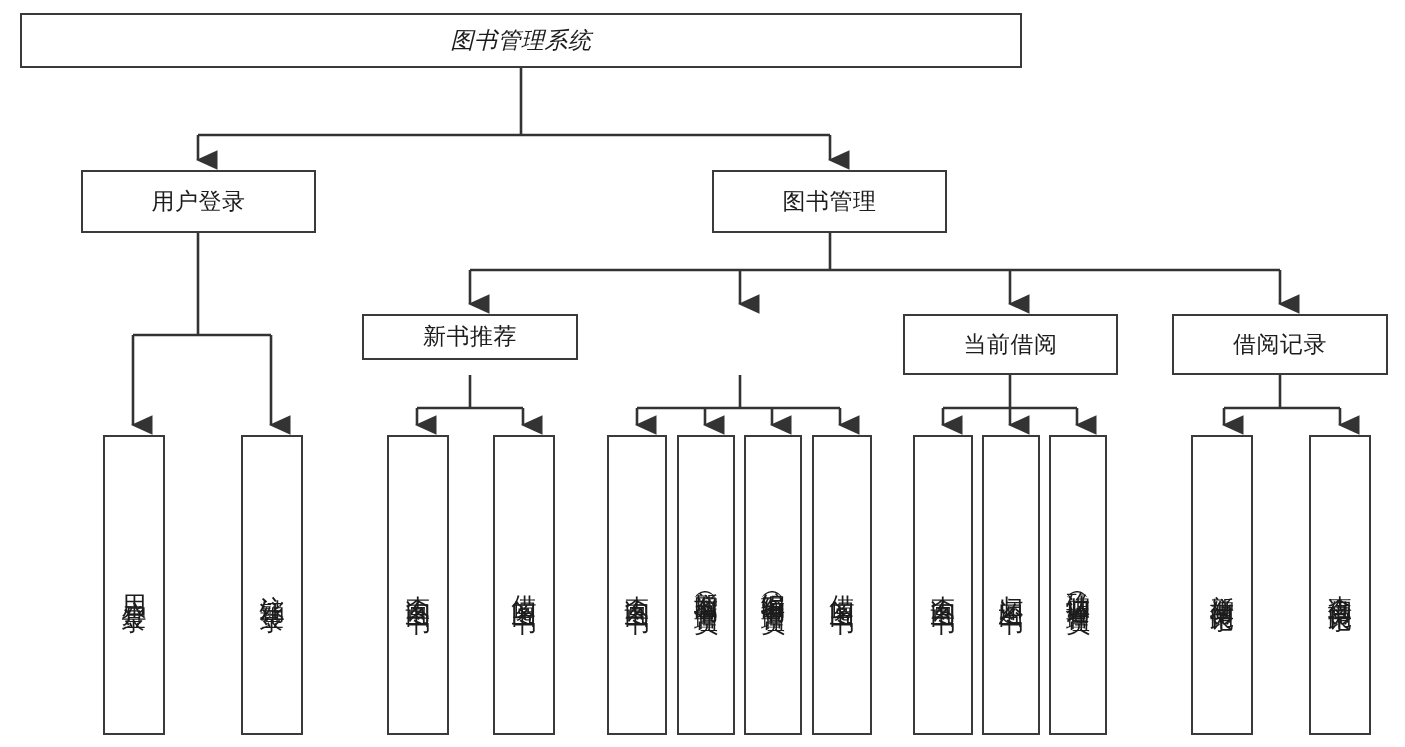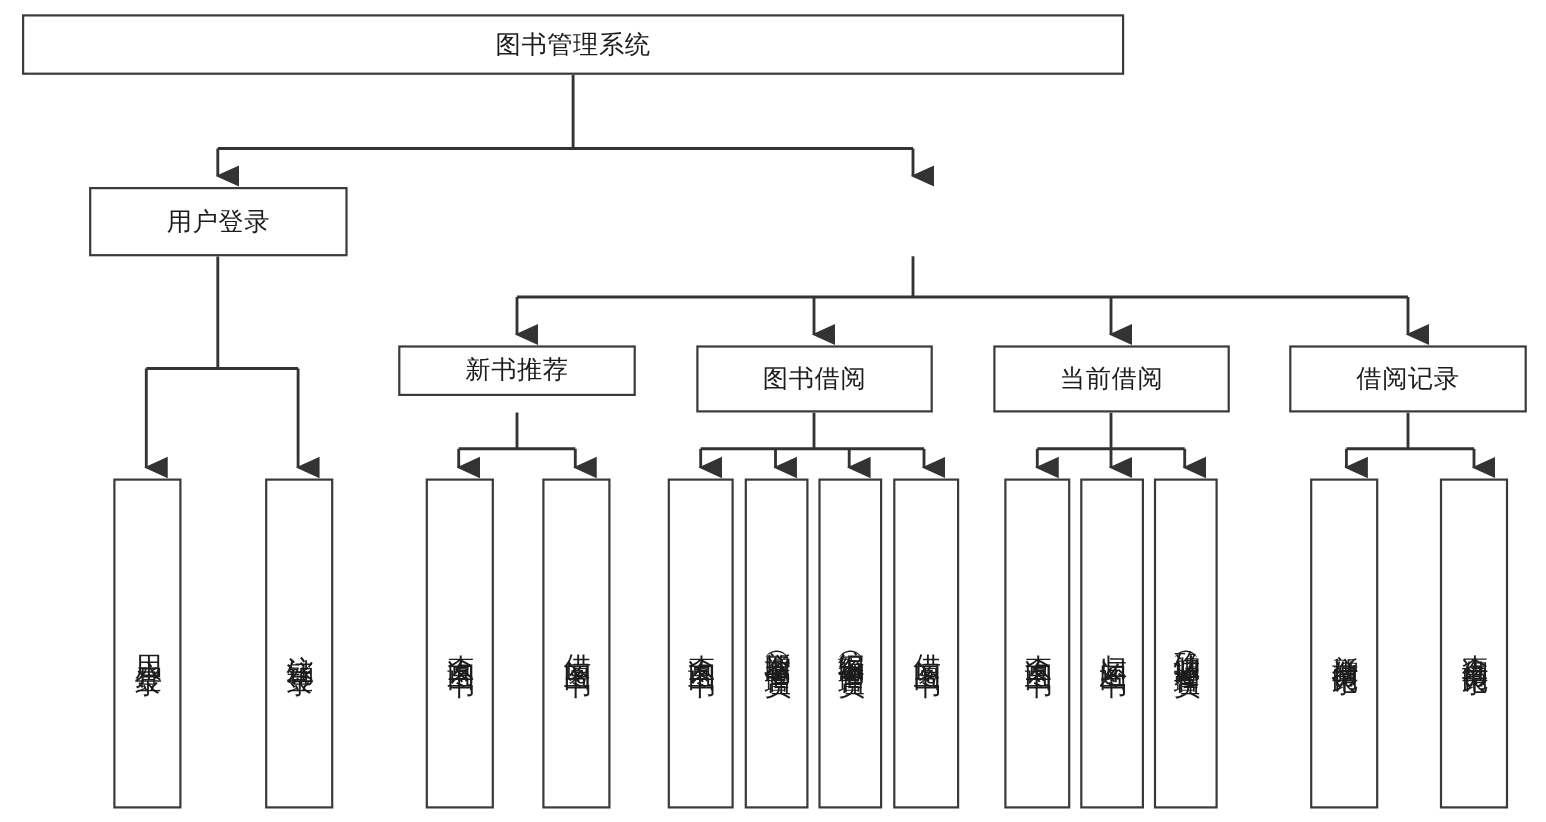--- a/index.html
+++ b/index.html
@@ -105,33 +105,33 @@
       <path d="M1010,408 L1010,425" marker-end="url(#arw)"></path>
       <path d="M1077,408 L1077,425" marker-end="url(#arw)"></path>
 
       <path d="M1280,375 L1280,408"></path>
       <path d="M1224,408 L1340,408"></path>
       <path d="M1224,408 L1224,425" marker-end="url(#arw)"></path>
       <path d="M1340,408 L1340,425" marker-end="url(#arw)"></path>
     </g>
   </svg>
 
-  <div class="node h root" style="left:20px;top:13px;width:1002px;height:55px;">
+  <div class="node h root" style="left:20px;top:13px;width:1002px;height:55px;font-style:italic;">
     <span class="lbl">图书管理系统</span>
   </div>
 
   <div class="node h" style="left:81px;top:170px;width:235px;height:63px;">
     <span class="lbl">用户登录</span>
   </div>
+  <div class="node h" style="left:712px;top:170px;width:235px;height:63px;">
+    <span class="lbl">图书管理</span>
+  </div>
 
   <div class="node h" style="left:362px;top:314px;width:216px;height:46px;">
     <span class="lbl">新书推荐</span>
-  </div>
-  <div class="node h" style="left:633px;top:314px;width:215px;height:61px;">
-    <span class="lbl">图书借阅</span>
   </div>
   <div class="node h" style="left:1172px;top:314px;width:216px;height:61px;">
     <span class="lbl">借阅记录</span>
   </div>
   <div class="node h" style="left:903px;top:314px;width:215px;height:61px;">
     <span class="lbl">当前借阅</span>
   </div>
 
   <div class="node v" style="left:103px;top:435px;width:62px;height:300px;">
     <span class="lbl">用户登录</span>

